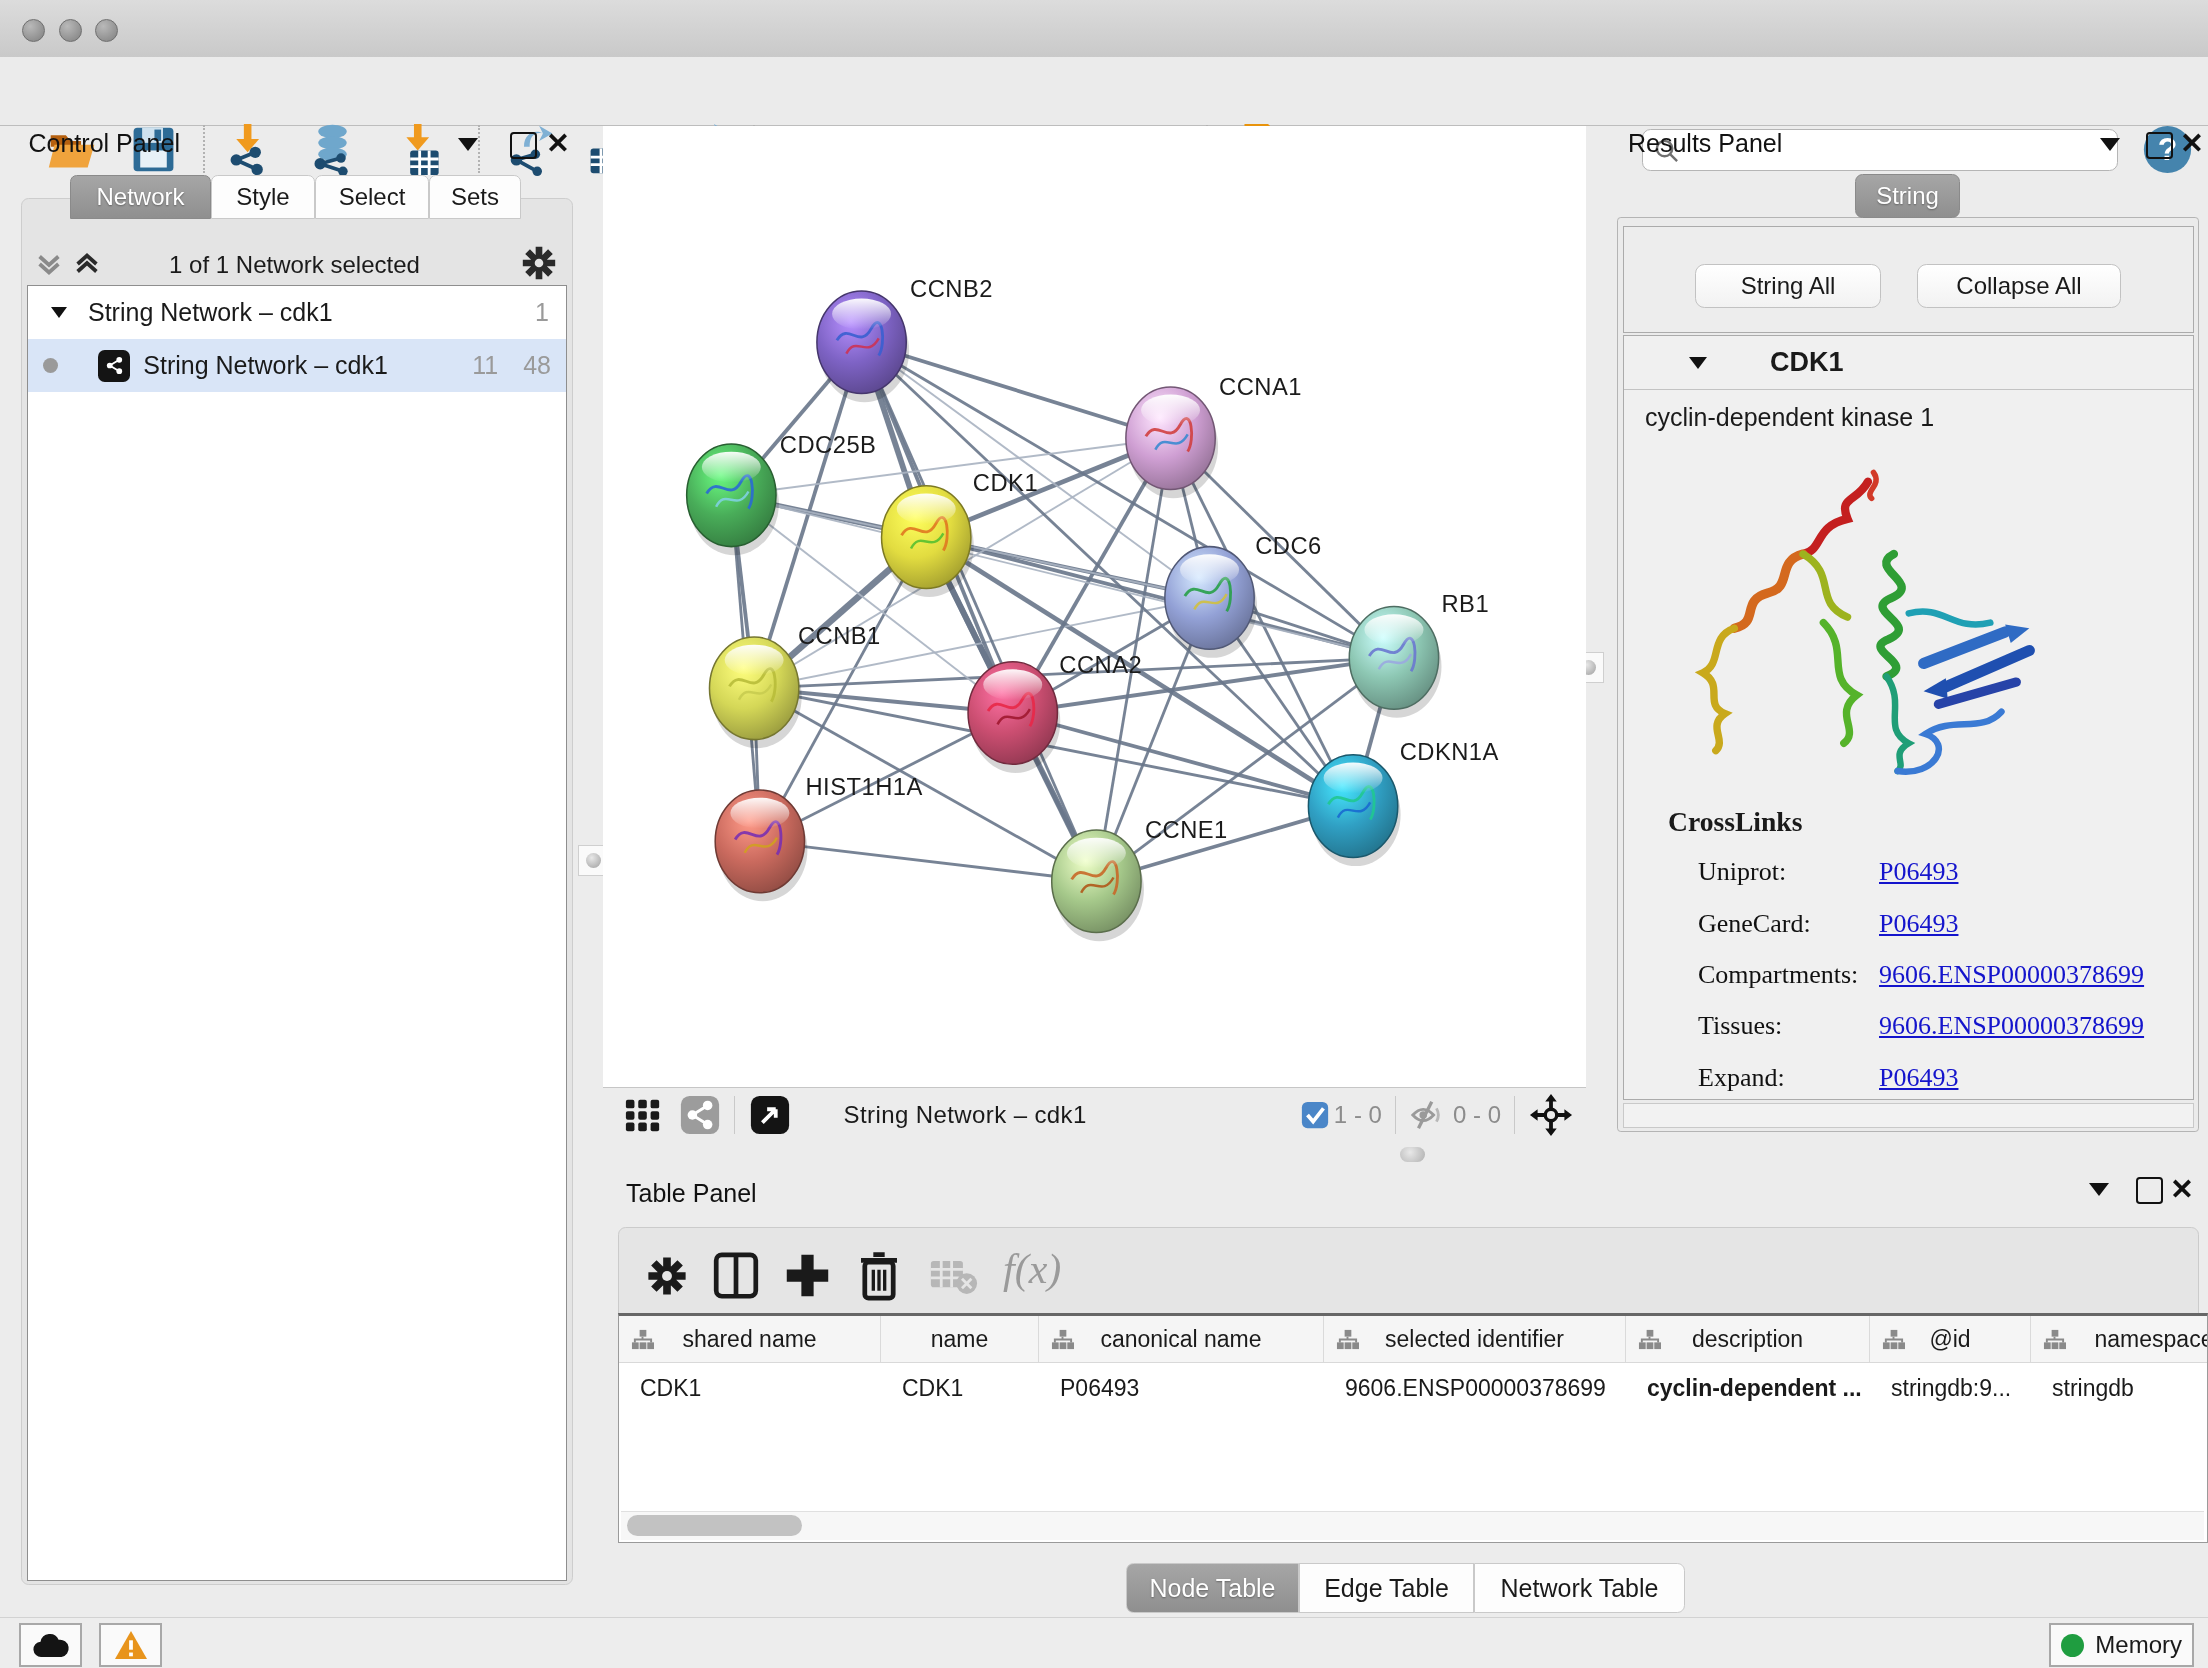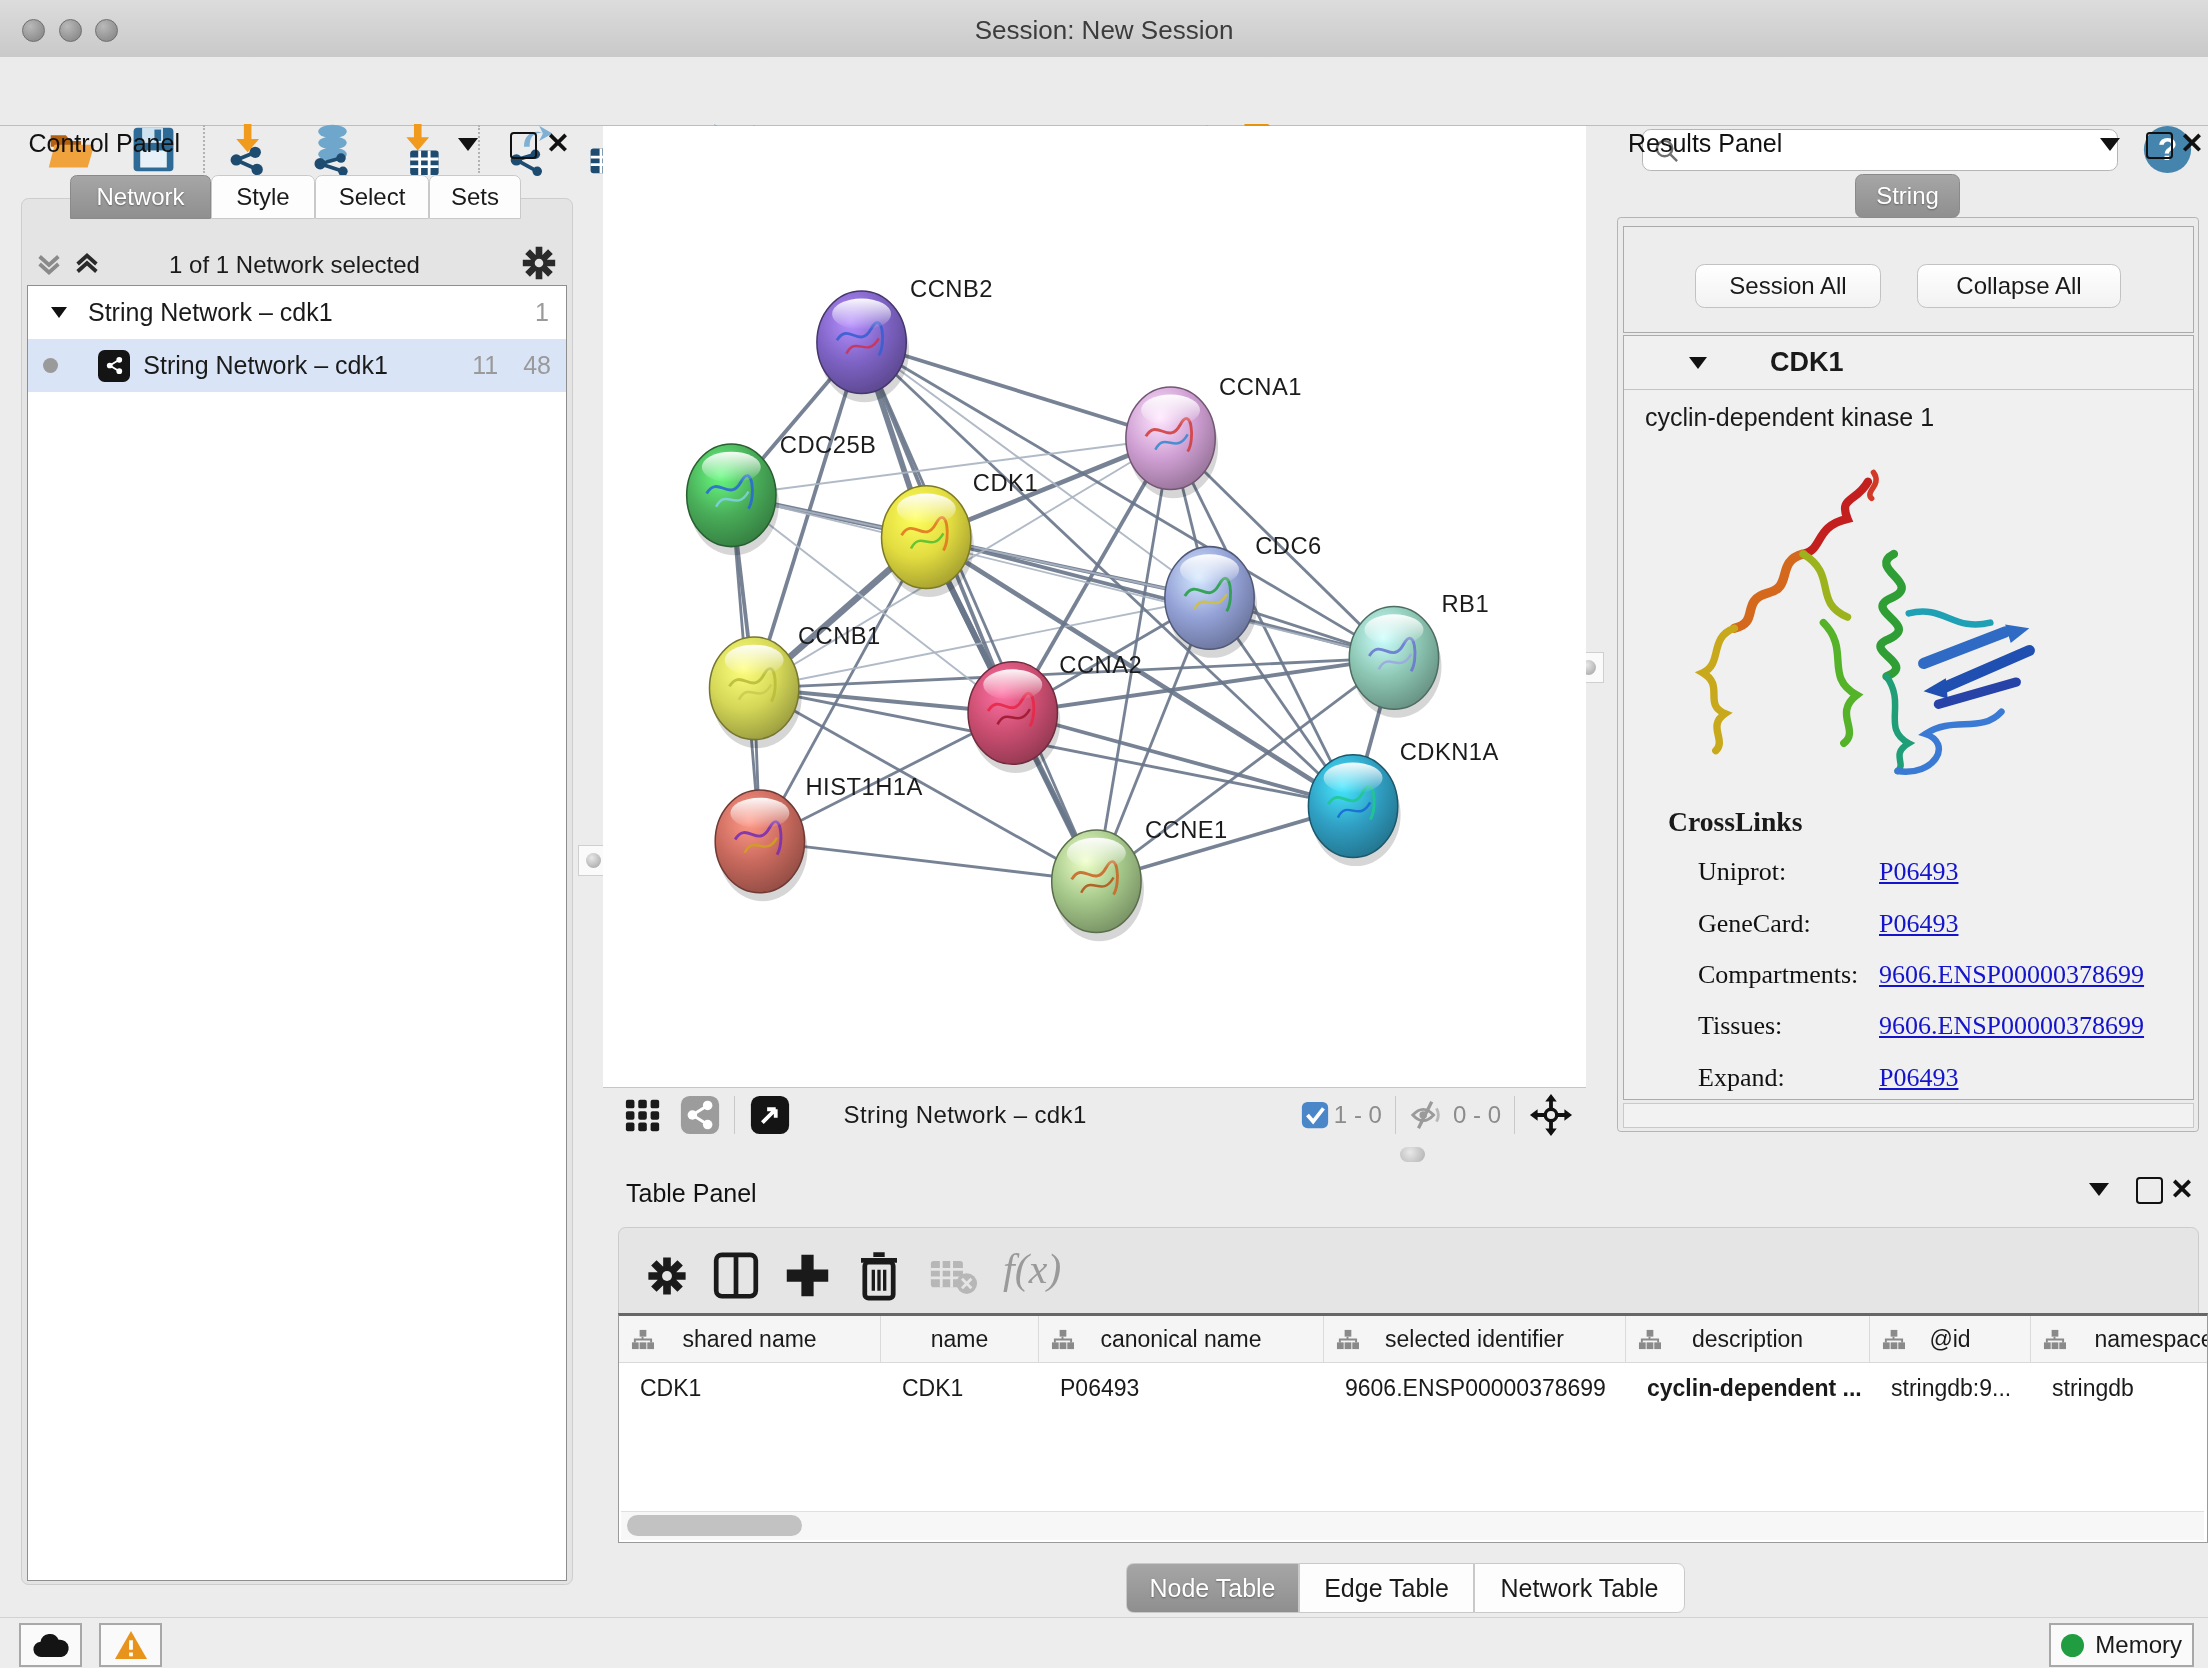--- a/index.html
+++ b/index.html
@@ -75,21 +75,20 @@
   .sbtn{top:1623px;height:44px;background:#fafafa;border:2.9px solid #a8a8a8;display:flex;align-items:center;justify-content:center;cursor:pointer;box-sizing:border-box}
   svg{display:block}
 </style>
 </head>
 <body>
 
 <div class="abs titlebar">
   <span class="abs tl" style="left:22px"></span>
   <span class="abs tl" style="left:59px"></span>
   <span class="abs tl" style="left:95px"></span>
-  <div class="abs wtitle">Session: New Session</div>
 </div>
 
 <div class="abs toolbar">
   <div class="abs tbicon" style="left:45px">
     <svg viewBox="0 0 58 58">
         <path d="M6 14h16l5 6h11v6H6z" fill="#b5600f"></path>
         <path d="M4 48 10 24h42l-7 24z" fill="#f0a33c"></path>
       </svg>
   </div>
   <div class="abs tbicon" style="left:126px">
@@ -602,21 +601,21 @@
 <div class="abs floatbox" style="left:2146px;top:132px"></div>
 <div class="abs pctl" style="left:2180px;top:127px;font-weight:bold;font-size:28.5px">✕</div>
 
 <div class="abs rp-outer"></div>
 <div class="abs tab sel" style="left:1855px;top:174px;width:105px;border-radius:7.6px">
     <span>String</span>
   </div>
 
 <div class="abs rp-box1"></div>
 <div class="abs btn" style="left:1695px;top:264px;width:186px;height:44px">
-    <span>Session All</span>
+    <span>String All</span>
   </div>
 <div class="abs btn" style="left:1917px;top:264px;width:204px;height:44px">
     <span>Collapse All</span>
   </div>
 
 <div class="abs rp-box2">
   <div style="position:relative;height:53px;border-bottom:1.9px solid #c3c3c3">
     <span class="tri" style="position:absolute;left:65px;top:21px;border-left-width:9.5px;border-right-width:9.5px;border-top-width:12.4px"></span>
     <span style="position:absolute;left:146px;top:11.4px;font-size:27px;font-weight:bold">CDK1</span>
   </div>

